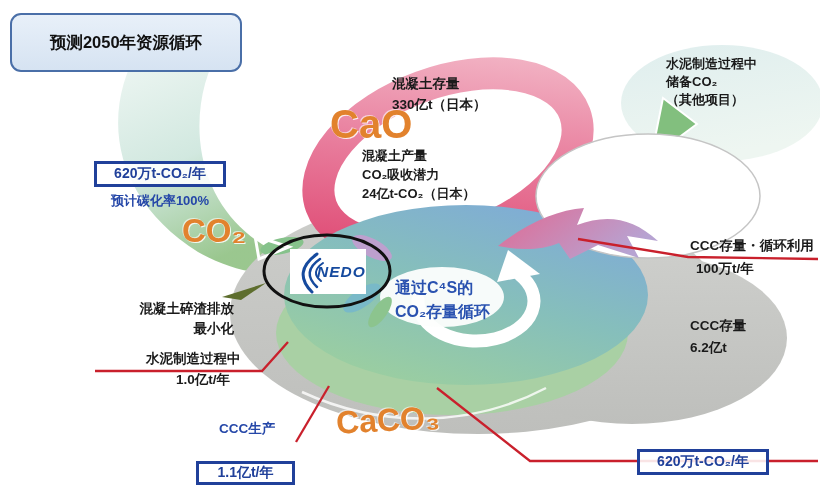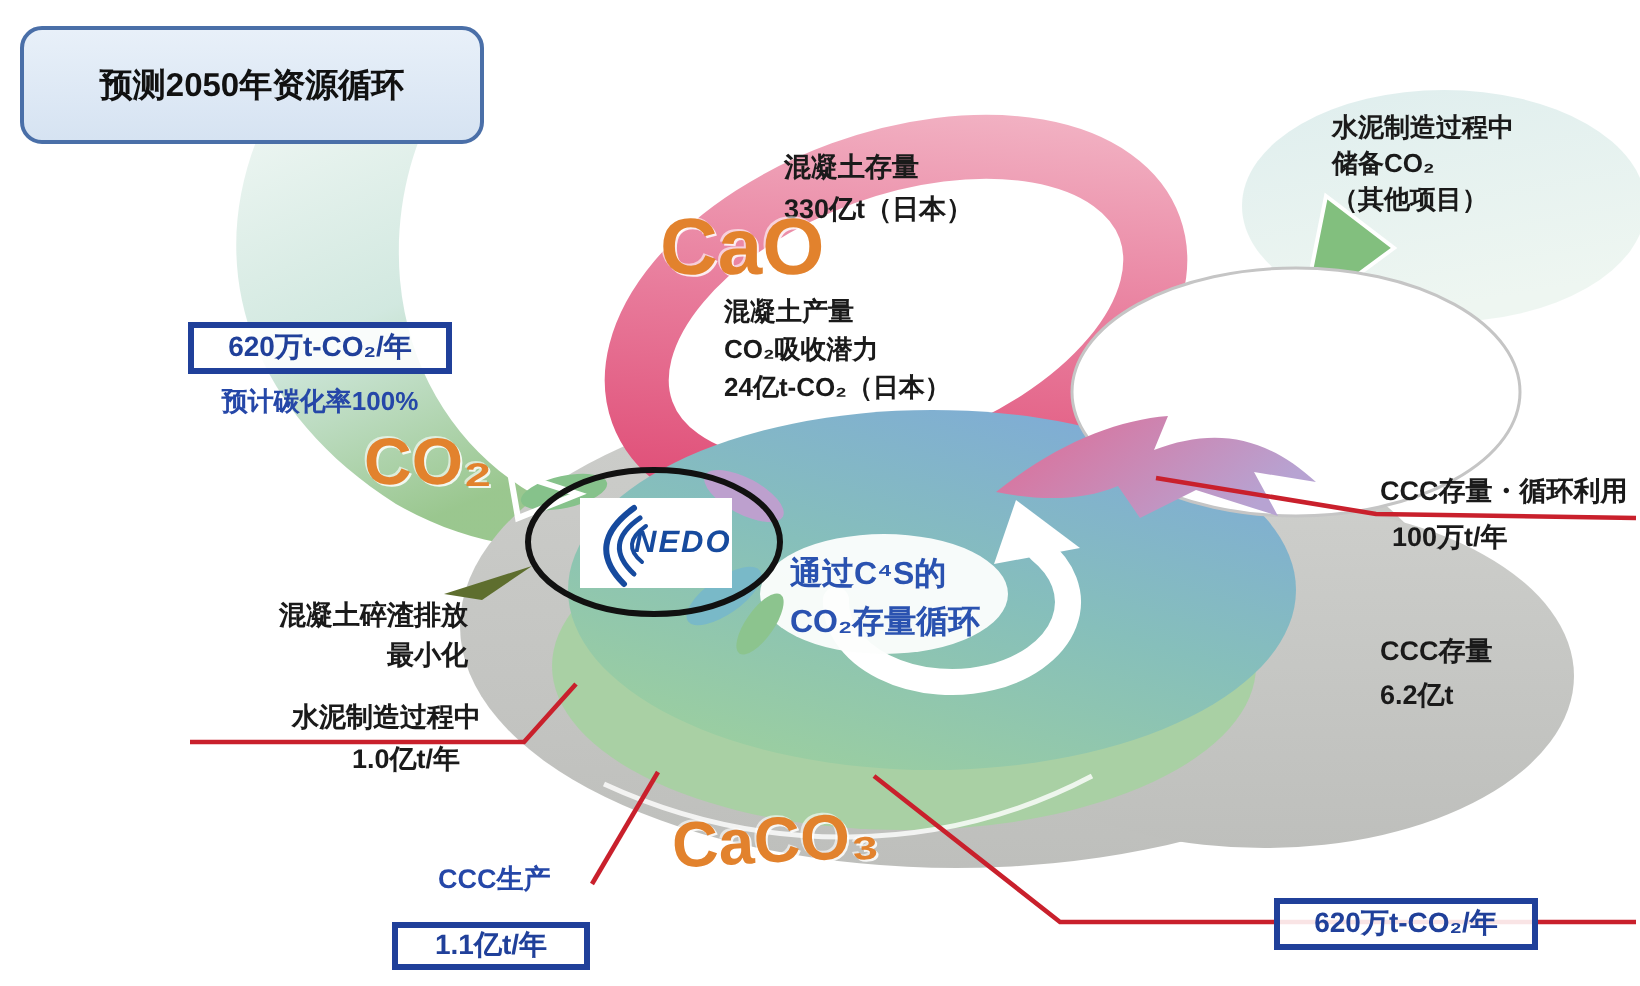--- a/index.html
+++ b/index.html
@@ -124,21 +124,21 @@
   <div class="lbl blue" style="left:94px;top:191px;width:132px;text-align:center;font-size:13px;">预计碳化率100%</div>
 
   <div class="lbl orange" style="left:182px;top:206px;font-size:33px;">CO₂</div>
 
   <div class="lbl black" style="left:108px;top:300px;width:126px;text-align:right;line-height:1.45;font-family:Liberation Mono, monospace;">混凝土碎渣排放
 最小化</div>
 
   <div class="lbl black" style="left:146px;top:349px;">水泥制造过程中</div>
   <div class="lbl black" style="left:176px;top:370px;">1.0亿t/年</div>
 
-  <div class="lbl blue" style="left:219px;top:430px;">CCC生产</div>
+  <div class="lbl blue" style="left:219px;top:419px;">CCC生产</div>
   <div class="valuebox" style="left:196px;top:442px;width:99px;height:24px;margin-top:19px;">1.1亿t/年</div>
 
   <div class="lbl black" style="left:392px;top:74px;width:150px;line-height:1.55;">混凝土存量
 330亿t（日本）</div>
 
   <div class="lbl orange" style="left:330px;top:94px;font-size:40px;">CaO</div>
 
   <div class="lbl black" style="left:362px;top:147px;width:150px;font-size:13px;line-height:1.45;">混凝土产量
 CO₂吸收潜力
 24亿t-CO₂（日本）</div>

